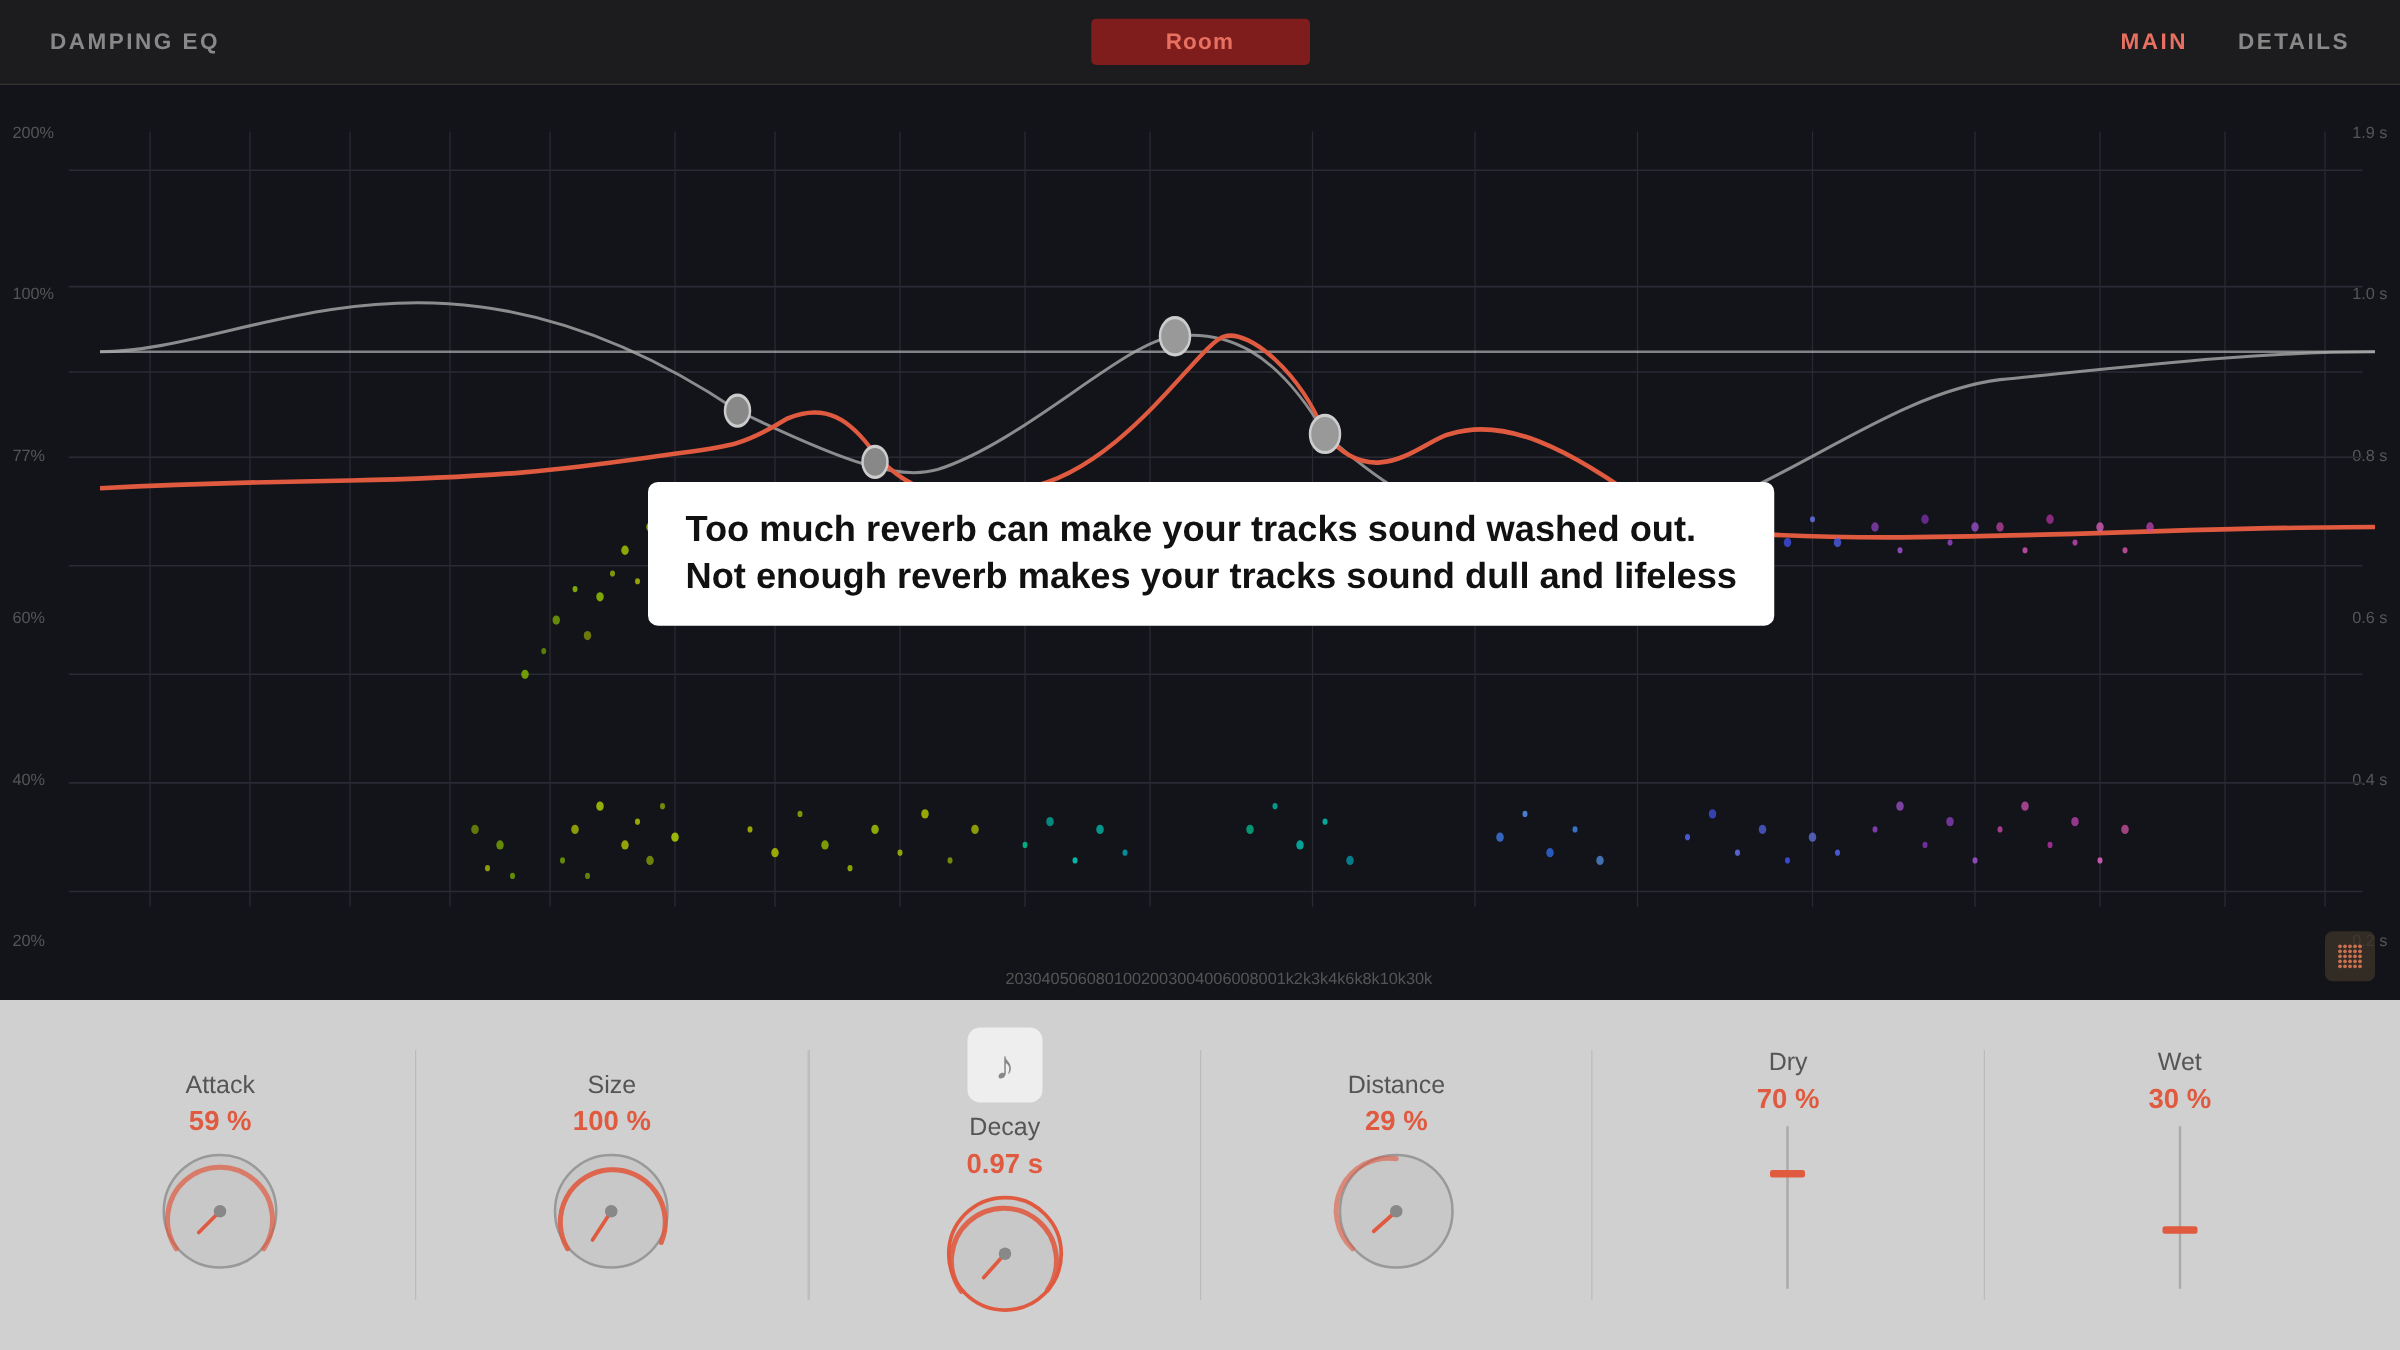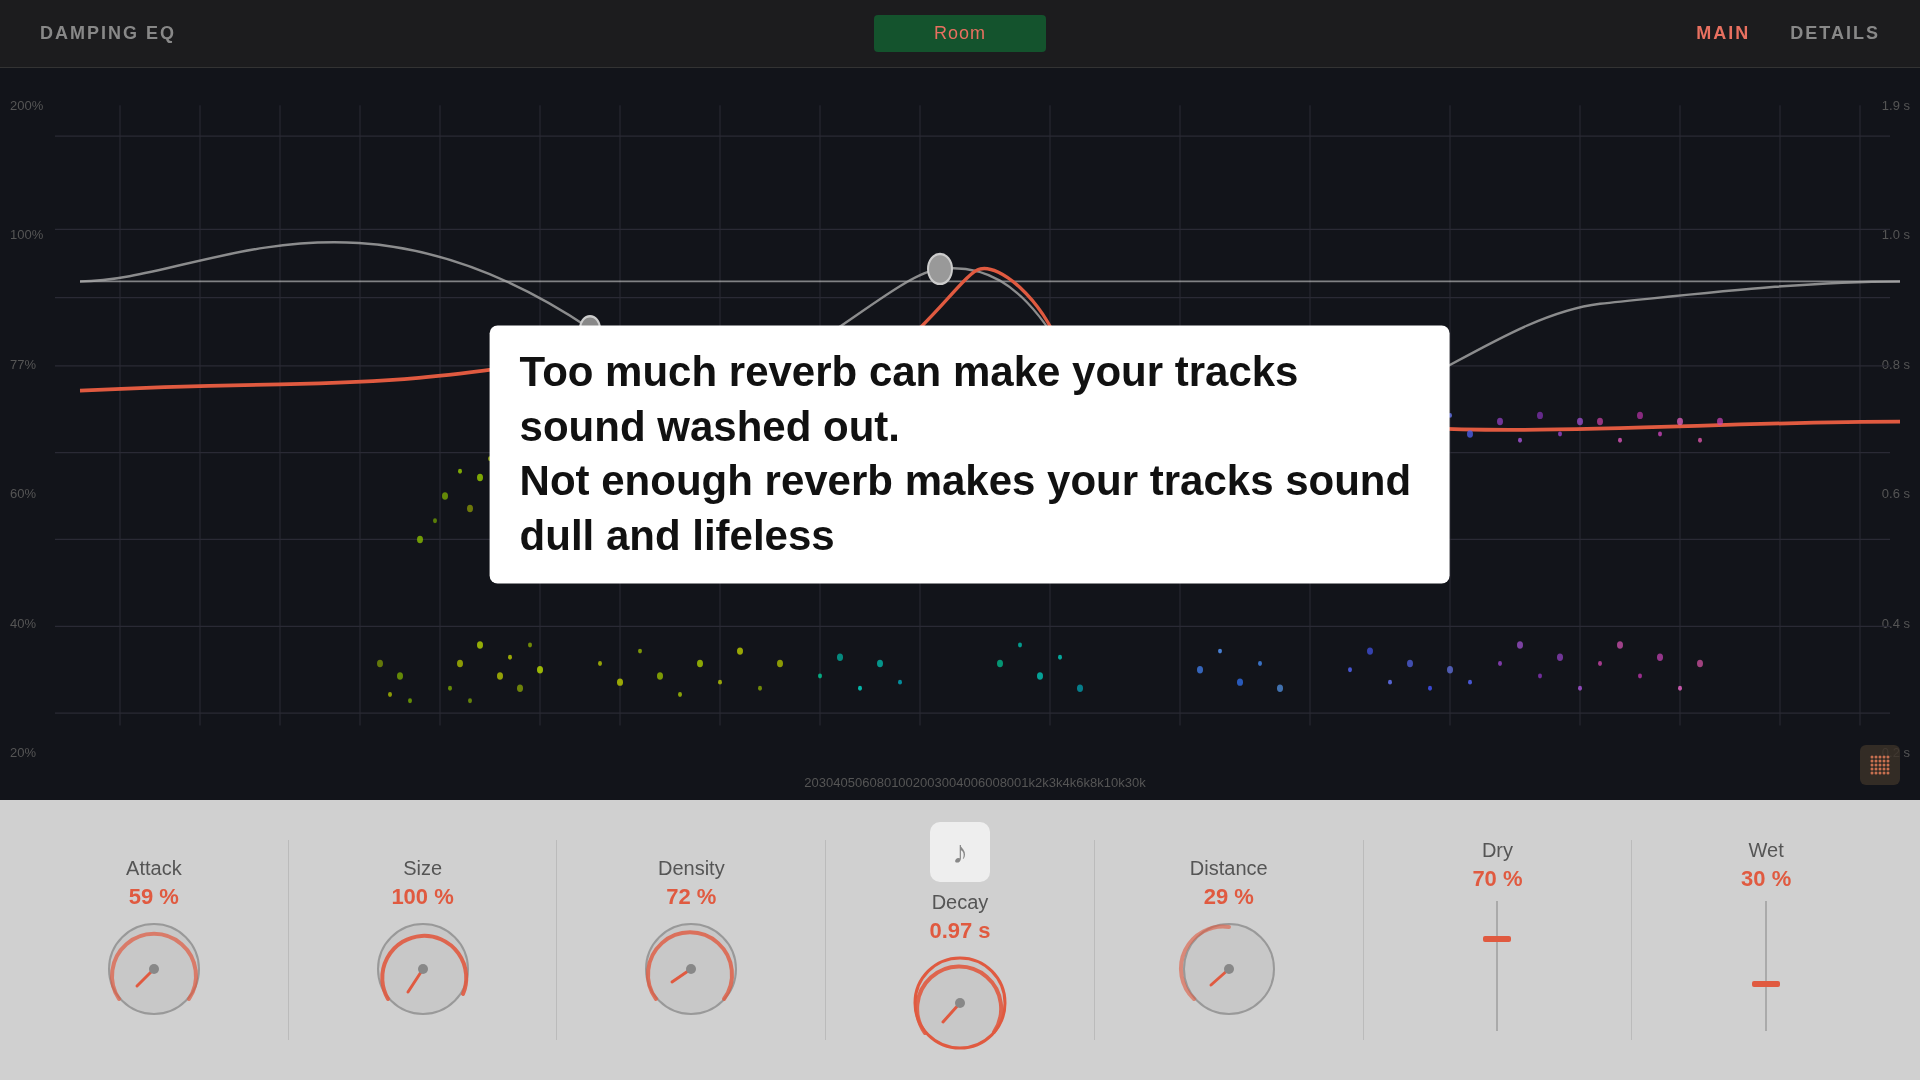--- a/index.html
+++ b/index.html
@@ -38,26 +38,26 @@
       flex: 1;
       text-align: left;
     }
 
     .header-room {
       flex: 1;
       text-align: center;
     }
 
     .header-room-btn {
-      background: #14532d;
+      background: #7f1d1d;
       color: #e87060;
       border: none;
       padding: 8px 60px;
       font-size: 18px;
-      font-weight: 400;
+      font-weight: 700;
       letter-spacing: 1px;
       border-radius: 4px;
       cursor: pointer;
     }
 
     .header-nav {
       flex: 1;
       display: flex;
       justify-content: flex-end;
       gap: 40px;
@@ -128,21 +128,21 @@
       left: 50%;
       transform: translate(-49%, -42%);
       background: white;
       border-radius: 8px;
       padding: 20px 30px;
       max-width: 1150px;
       z-index: 10;
     }
 
     .tooltip-text {
-      font-size: 42px;
+      font-size: 29px;
       font-weight: bold;
       color: #111;
       line-height: 1.3;
     }
 
     
     .particle-btn {
       position: absolute;
       bottom: 15px;
       right: 20px;
@@ -536,32 +536,20 @@
           <circle cx="55" cy="55" r="45" fill="#c8c8c8" stroke="#999" stroke-width="2"></circle>
           <path d="M 55,55 L 40,78" stroke="#e05a40" stroke-width="3" stroke-linecap="round"></path>
           <circle cx="55" cy="55" r="5" fill="#888"></circle>
           <path d="M 20,85 A 42,42 0 1,1 95,80" fill="none" stroke="#e05a40" stroke-width="4" stroke-linecap="round" opacity="0.9"></path>
         </svg>
       </div>
     </div>
 
     <div class="control-divider"></div>
 
-    <div class="control-group">
-      <span class="control-label">Density</span>
-      <span class="control-value">72 %</span>
-      <div class="knob-container">
-        <svg class="knob-svg" viewBox="0 0 110 110">
-          <circle cx="55" cy="55" r="45" fill="#c8c8c8" stroke="#999" stroke-width="2"></circle>
-          <path d="M 55,55 L 36,68" stroke="#e05a40" stroke-width="3" stroke-linecap="round"></path>
-          <circle cx="55" cy="55" r="5" fill="#888"></circle>
-          <path d="M 20,85 A 42,42 0 1,1 88,85" fill="none" stroke="#e05a40" stroke-width="4" stroke-linecap="round" opacity="0.8"></path>
-        </svg>
-      </div>
-    </div>
 
     <div class="control-divider"></div>
 
     <div class="control-group">
       <div class="music-icon-box">
         <span style="font-size:32px; color:#888;">♪</span>
       </div>
       <span class="control-label">Decay</span>
       <span class="control-value">0.97 s</span>
       <div class="knob-container">

